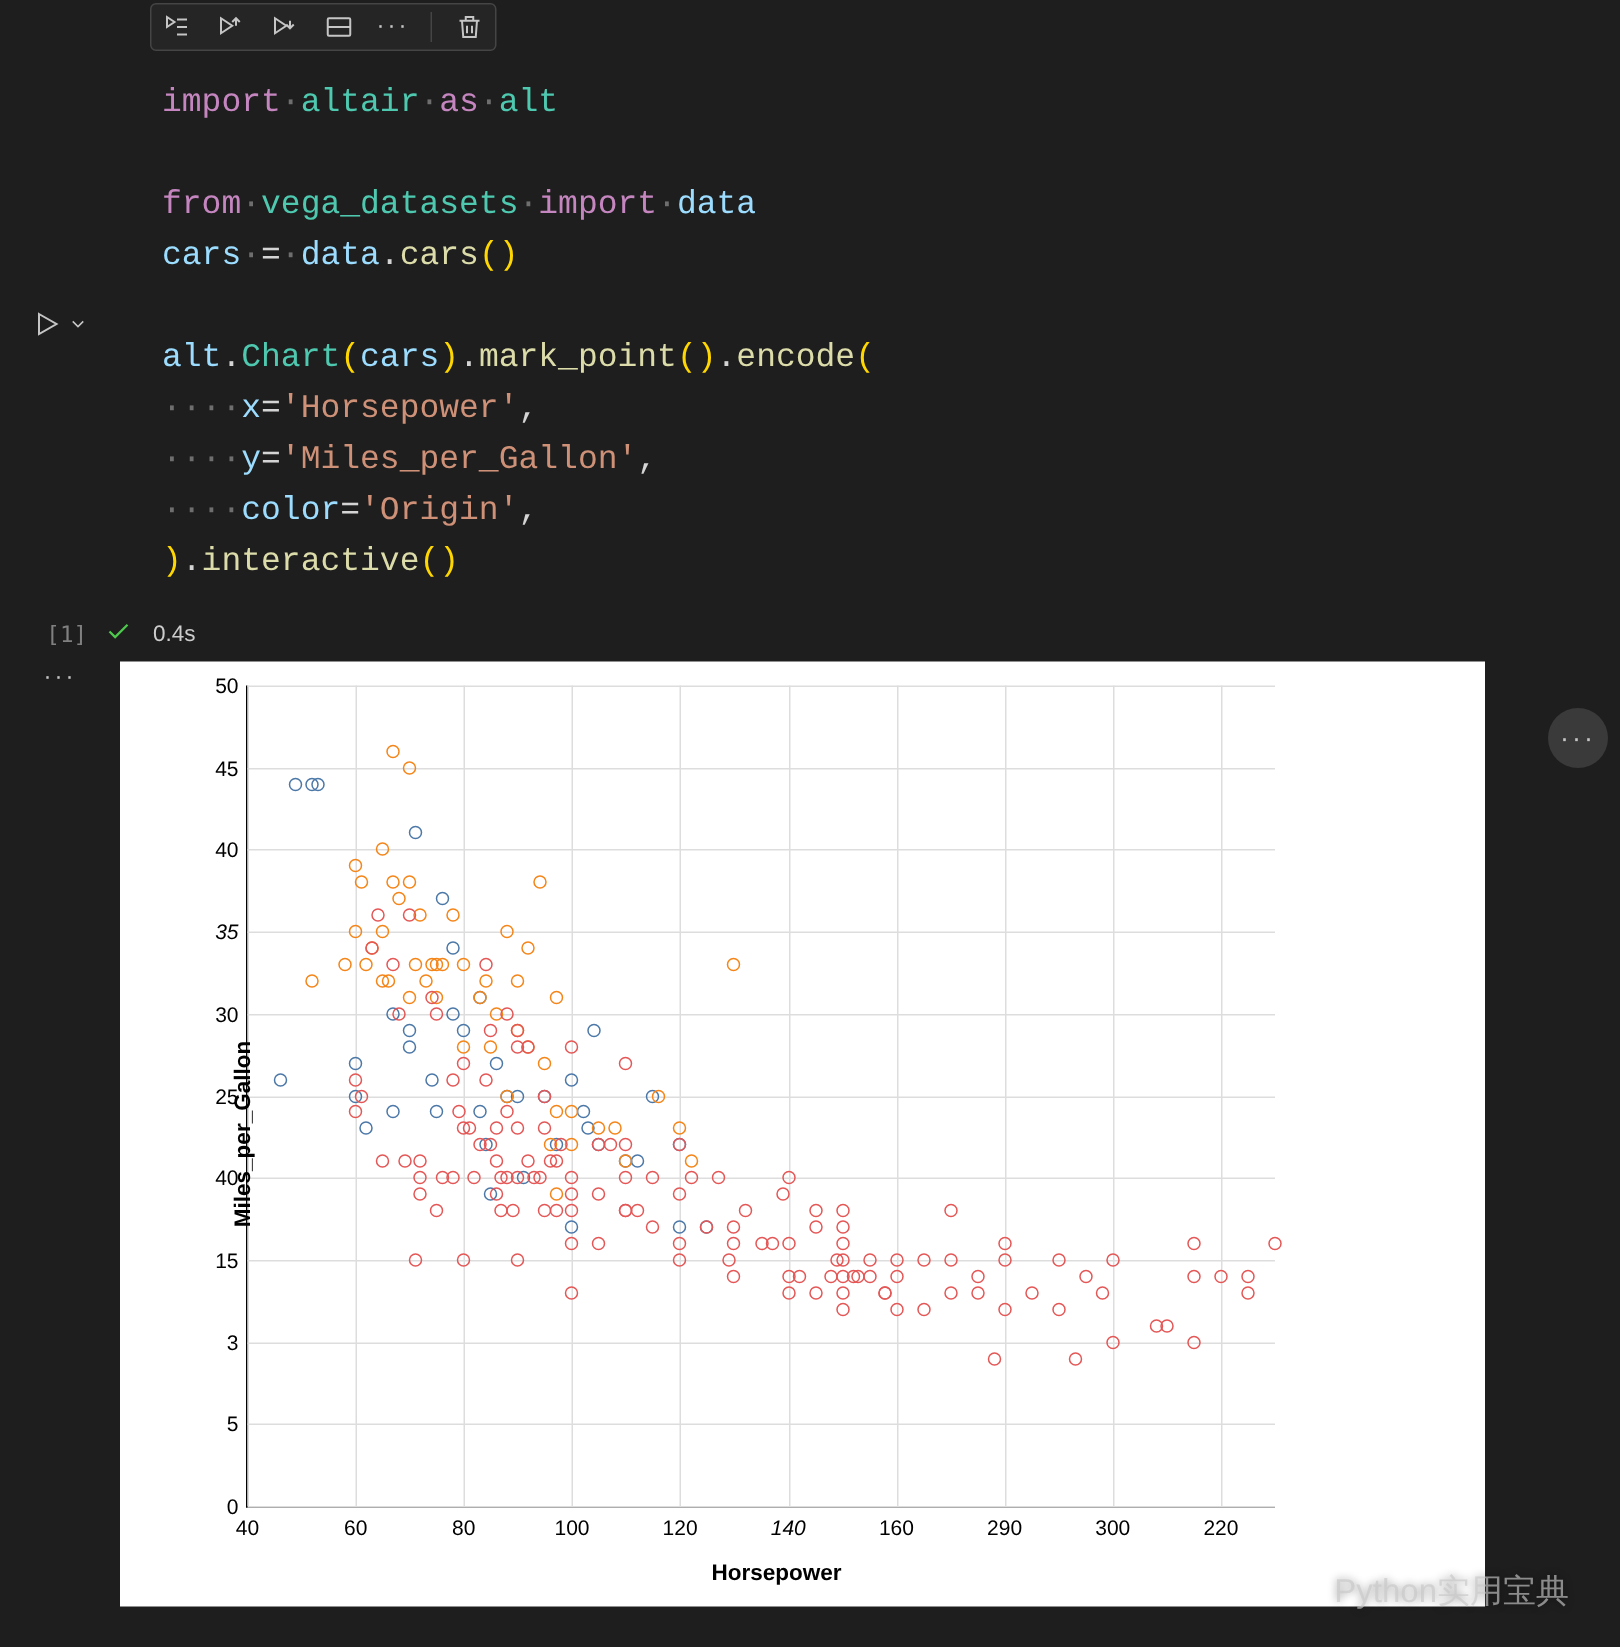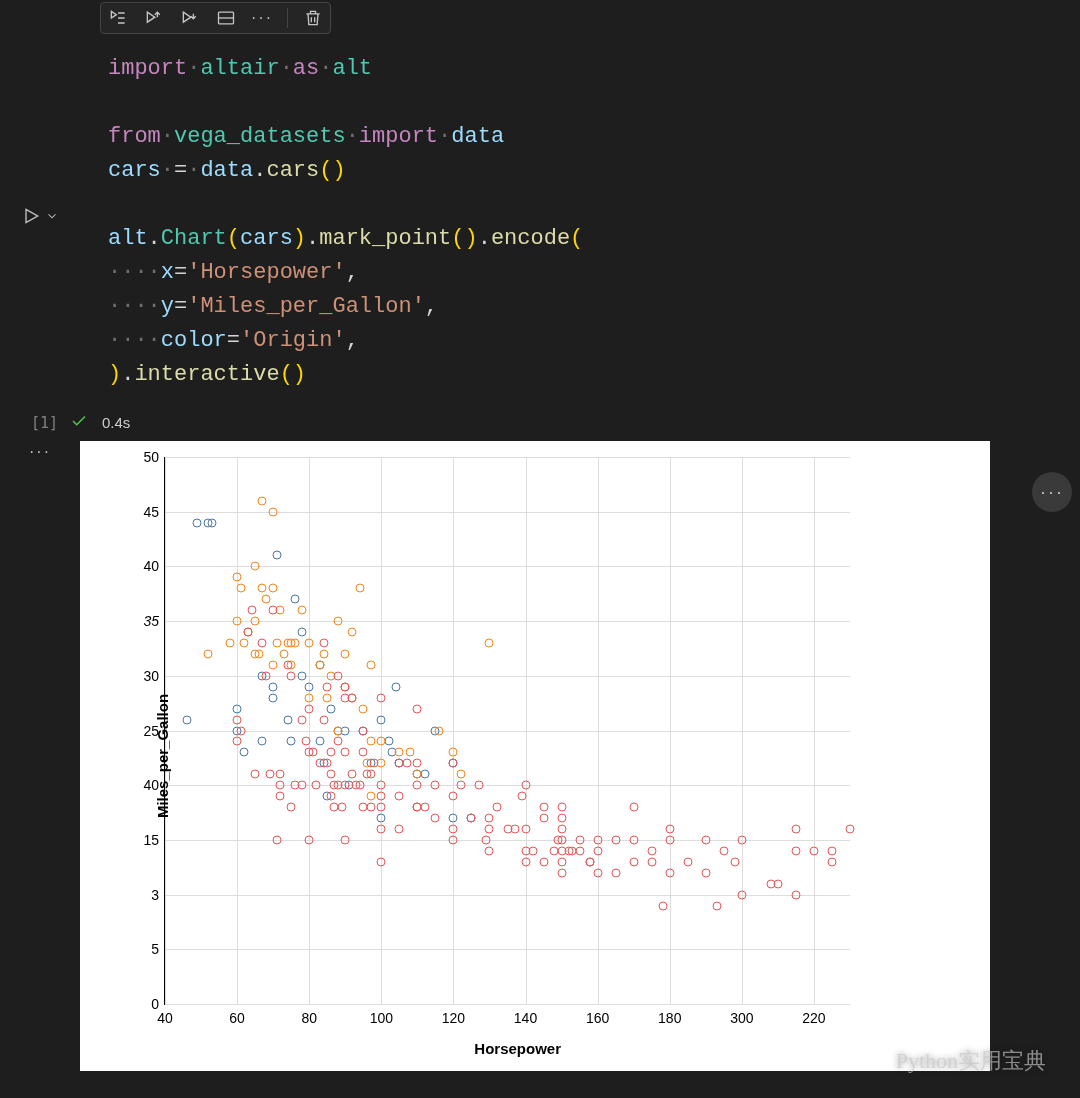--- a/index.html
+++ b/index.html
@@ -137,21 +137,21 @@
 .legend .lgt{font-weight:700; margin-bottom:4px;}
 .legend .lgi{display:flex;align-items:center;gap:6px;margin-bottom:2px;}
 .legend .sw{width:12px;height:12px;border-radius:50%;border:1.6px solid;display:inline-block;}
 
 
 .watermark{
   position:absolute; right:34px; bottom:22px;
   color:rgba(200,200,200,0.65); font-size:22px;
   text-shadow:0 0 6px rgba(0,0,0,0.4);
   pointer-events:none;
-  font-family:Liberation Serif, serif;
+  font-family:Liberation Sans, sans-serif;
 }
 .more-fab{
   position:absolute; right:8px; top:472px;
   width:40px;height:40px;border-radius:50%;
   background:#3a3a3a; color:#c5c5c5;
   display:flex;align-items:center;justify-content:center;
   font-size:18px; letter-spacing:2px;
 }
 </style>
 </head>
@@ -242,25 +242,25 @@
             <div class="xtick" style="left: 0px;">40</div>
             <div class="grid-v" style="left: 72.1053px;"></div>
             <div class="xtick" style="left: 72.1053px;">60</div>
             <div class="grid-v" style="left: 144.211px;"></div>
             <div class="xtick" style="left: 144.211px;">80</div>
             <div class="grid-v" style="left: 216.316px;"></div>
             <div class="xtick" style="left: 216.316px;">100</div>
             <div class="grid-v" style="left: 288.421px;"></div>
             <div class="xtick" style="left: 288.421px;">120</div>
             <div class="grid-v" style="left: 360.526px;"></div>
-            <div class="xtick" style="left: 360.526px;">140</div>
+            <div class="xtick" style="left: 360.526px; font-style: italic;">140</div>
             <div class="grid-v" style="left: 432.632px;"></div>
             <div class="xtick" style="left: 432.632px;">160</div>
             <div class="grid-v" style="left: 504.737px;"></div>
-            <div class="xtick" style="left: 504.737px;">180</div>
+            <div class="xtick" style="left: 504.737px;">290</div>
             <div class="grid-v" style="left: 576.842px;"></div>
             <div class="xtick" style="left: 576.842px;">300</div>
             <div class="grid-v" style="left: 648.947px;"></div>
             <div class="xtick" style="left: 648.947px;">220</div>
             <div class="grid-h" style="top: 547px;"></div>
             <div class="ytick" style="top: 547px;">0</div>
             <div class="grid-h" style="top: 492.3px;"></div>
             <div class="ytick" style="top: 492.3px;">5</div>
             <div class="grid-h" style="top: 437.6px;"></div>
             <div class="ytick" style="top: 437.6px;">3</div>

